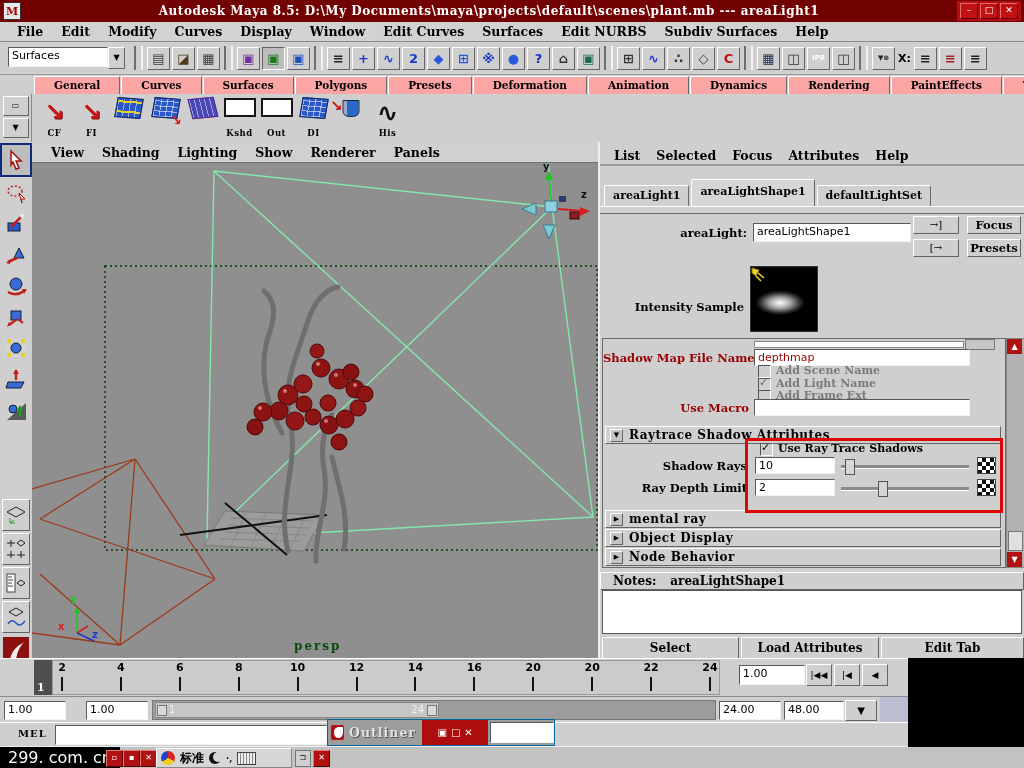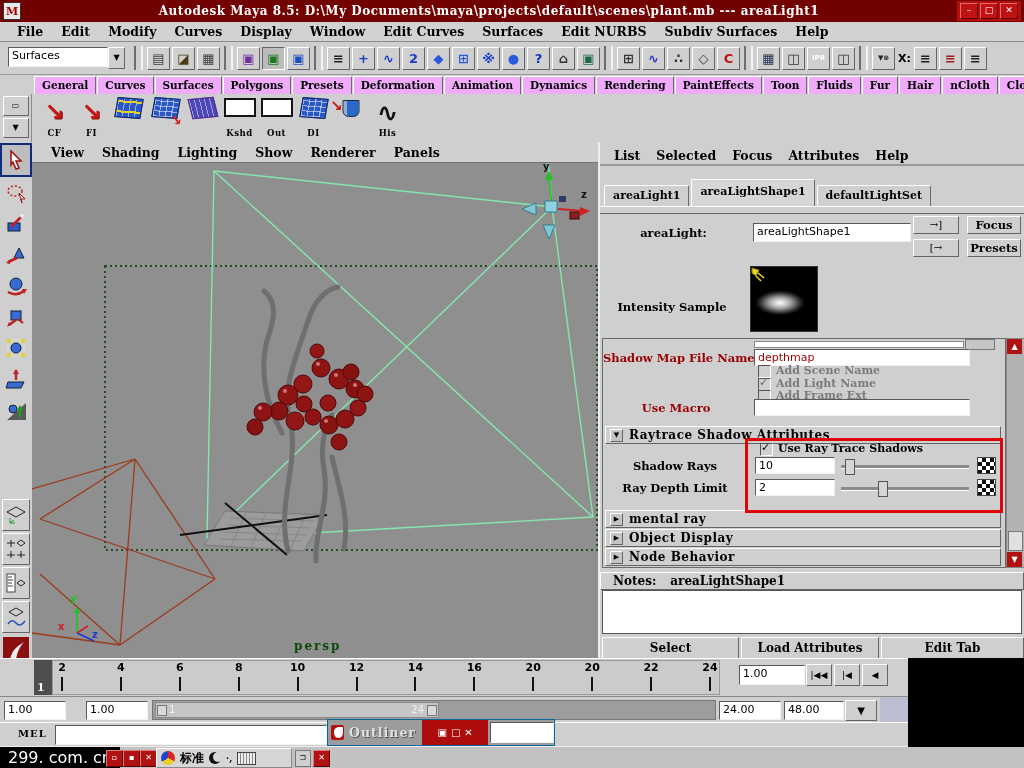--- a/index.html
+++ b/index.html
@@ -25,21 +25,21 @@
   #mode-box{display:flex;margin-left:8px;margin-right:6px}
   #mode-field{width:92px;height:16px}
   #mode-arrow{width:15px;height:20px;background:#cfcfcf;font-size:8px;text-align:center;line-height:20px}
   .sl-sep{width:5px;height:24px;margin:0 3px;border-left:2px solid #6d6d6d;border-right:2px solid #f4f4f4}
   .sl-icon{width:21px;height:21px;margin:0 1px;background:#cfcfcf;display:flex;align-items:center;justify-content:center;
            font-family:"DejaVu Sans",sans-serif;font-weight:bold;font-size:13px}
   .sl-icon.active{background:#bcbcbc;border-top:1px solid #646464;border-left:1px solid #646464;border-right:1px solid #fff;border-bottom:1px solid #fff}
   .sl-label{font-weight:bold;font-size:11px;margin:0 2px;font-family:"DejaVu Sans",sans-serif}
   
   #shelf-tabs{position:absolute;left:0;top:74px;width:1024px;height:20px;display:flex;align-items:flex-end;padding-left:34px;box-sizing:border-box}
-  .shelf-tab{height:17px;padding:0 7px;margin-right:1px;background:#f0abfc;border-top:1px solid #fff;border-left:1px solid #fff;border-right:1px solid #6a6a6a;
+  .shelf-tab{height:17px;padding:0 19px;margin-right:1px;background:#fca5a5;border-top:1px solid #fff;border-left:1px solid #fff;border-right:1px solid #6a6a6a;
              font-weight:bold;font-size:10.5px;line-height:17px;border-radius:2px 2px 0 0;white-space:nowrap}
   #shelf-trash{margin-left:4px;width:14px;height:16px;position:relative}
   #shelf-row{position:absolute;left:0;top:94px;width:1024px;height:48px;background:#cfcfcf;border-bottom:2px solid #8a8a8a;display:flex}
   #shelf-side{width:32px;height:48px;border-right:1px solid #8a8a8a;display:flex;flex-direction:column;align-items:center;gap:2px;padding-top:2px;box-sizing:border-box}
   .shelf-side-btn{width:24px;height:18px;background:#cfcfcf;font-size:8px;text-align:center;line-height:18px}
   #shelf-items{display:flex;align-items:flex-start;padding-left:4px}
   .shelf-item{width:37px;height:46px;position:relative}
   .shelf-item .lab{position:absolute;bottom:2px;width:100%;text-align:center;font-size:8.5px;font-weight:bold;letter-spacing:.5px}
   .shelf-item .ic{position:absolute;top:4px;left:50%;transform:translateX(-50%)}
   .k-arrow .ic::before{content:"↘";color:#cc1414;font-size:24px;font-weight:bold;font-family:"DejaVu Sans",sans-serif;text-shadow:1px 1px 0 #7a0e0e}
@@ -73,21 +73,21 @@
   .axis-label{position:absolute;font-weight:bold;font-size:10px;font-family:"DejaVu Sans",sans-serif}
   
   #ae{position:absolute;left:598px;top:0;width:426px;height:516px;background:#cfcfcf;border-left:2px solid #eee}
   #ae-menubar{position:absolute;left:0;top:4px;width:100%;height:20px;border-bottom:2px solid #9a9a9a;display:flex;align-items:center;padding-left:6px;box-sizing:border-box}
   #ae-menubar .menu{padding:0 8px;font-weight:bold;font-size:12.5px}
   #ae-tabs{position:absolute;left:4px;top:36px;height:28px;display:flex;align-items:flex-end}
   .ae-tab{height:20px;line-height:20px;padding:0 8px;margin-right:2px;background:#cfcfcf;border-top:1px solid #fff;border-left:1px solid #fff;border-right:1px solid #6a6a6a;
           font-weight:bold;font-size:11px;border-radius:2px 2px 0 0;white-space:nowrap}
   .ae-tab.active{height:26px;line-height:24px;background:#d6d6d6}
   #ae-tabline{position:absolute;left:0;top:64px;width:100%;height:6px;border-top:1px solid #fff;border-bottom:1px solid #6a6a6a}
-  .ae-label{position:absolute;text-align:center;font-weight:bold;font-size:11.5px;white-space:nowrap}
+  .ae-label{position:absolute;text-align:right;font-weight:bold;font-size:11.5px;white-space:nowrap}
   .red{color:#9b0000}
   .gray{color:#7b7b7b}
   #ae-scroll{position:absolute;left:2px;top:196px;width:402px;height:228px;border:1px solid #6a6a6a;background:#cfcfcf;overflow:hidden}
   #ae-vsb{position:absolute;left:406px;top:196px;width:17px;height:228px;background:#b2b2b2;border:1px solid #888}
   .vsb-btn{position:absolute;left:0;width:15px;height:15px;background:#b01212;color:#fff;font-size:8px;text-align:center;line-height:15px}
   #ae-vsb .thumb{position:absolute;left:1px;top:192px;width:13px;height:18px;background:#e0e0e0;border:1px solid #777}
   .section-bar{position:absolute;left:2px;width:394px;height:16px;background:#cfcfcf;display:flex;align-items:center}
   .section-bar .tri{width:11px;height:11px;margin:0 6px 0 4px;background:#c4c4c4;font-size:7px;line-height:11px;text-align:center;font-family:"DejaVu Sans",sans-serif}
   .section-bar .stitle{font-weight:bold;font-size:12px;letter-spacing:.5px}
   .checkbox{position:absolute;width:11px;height:11px;background:#cfcfcf;border-top:1px solid #555;border-left:1px solid #555;border-right:1px solid #fff;border-bottom:1px solid #fff}

